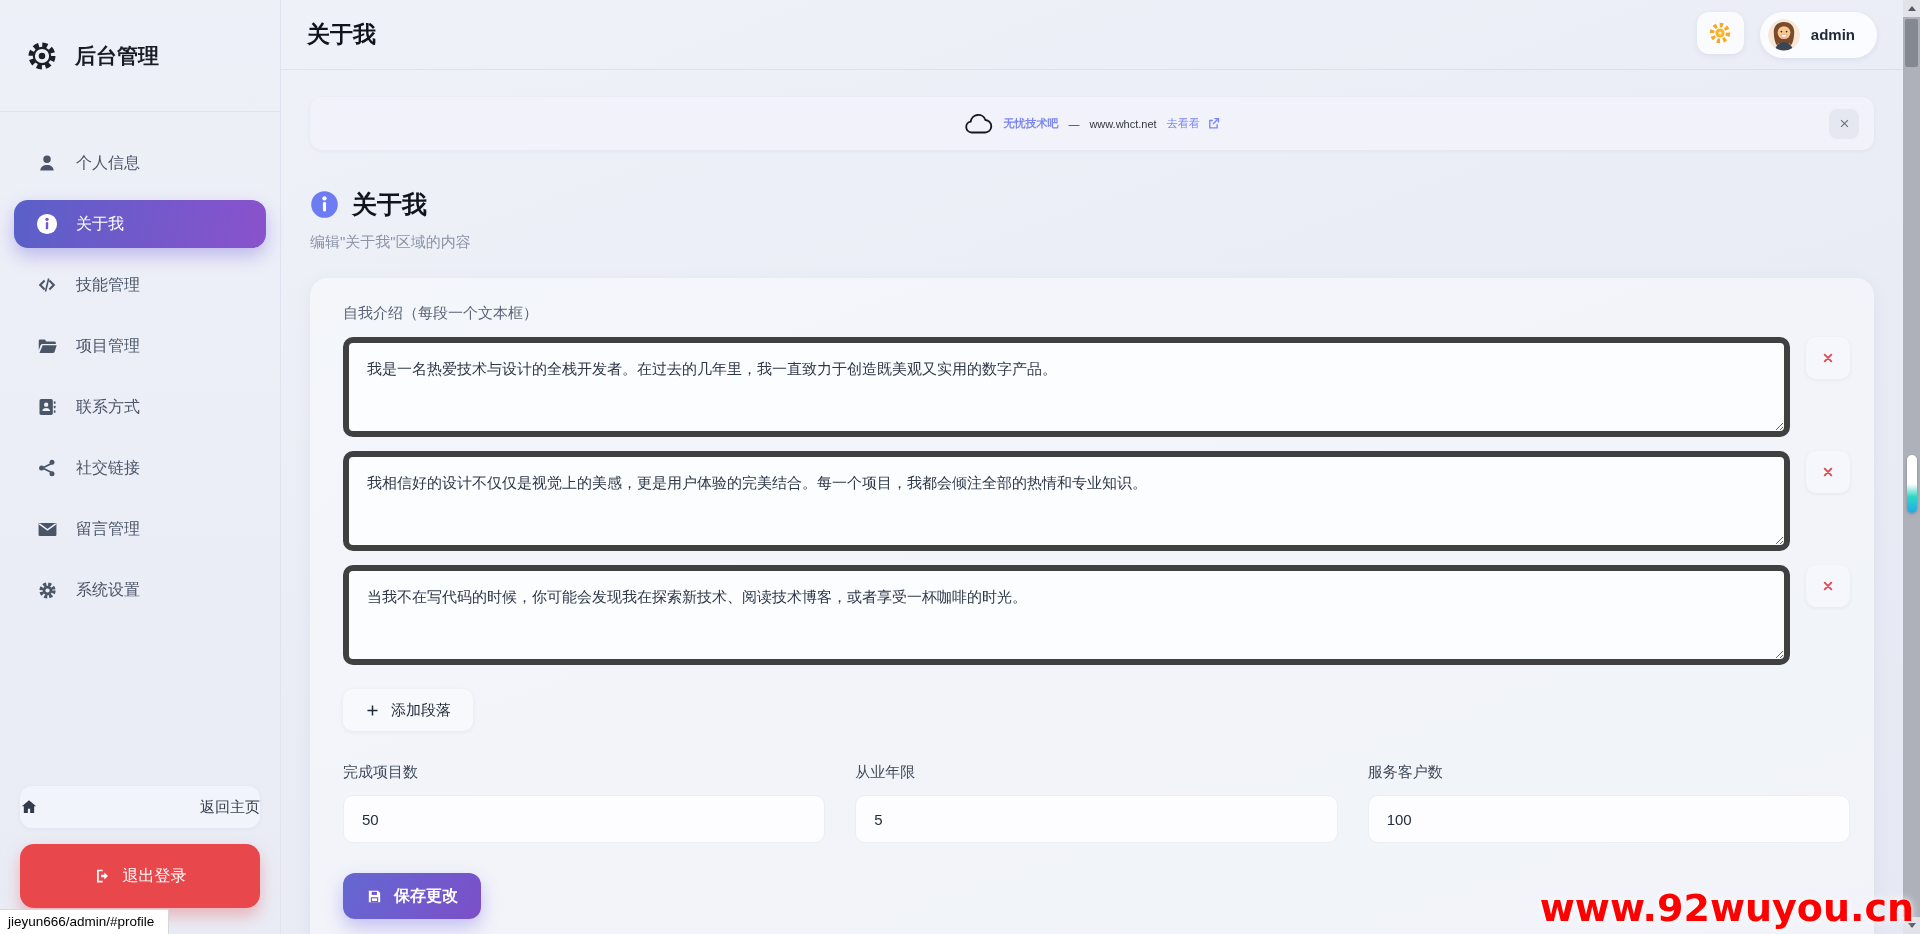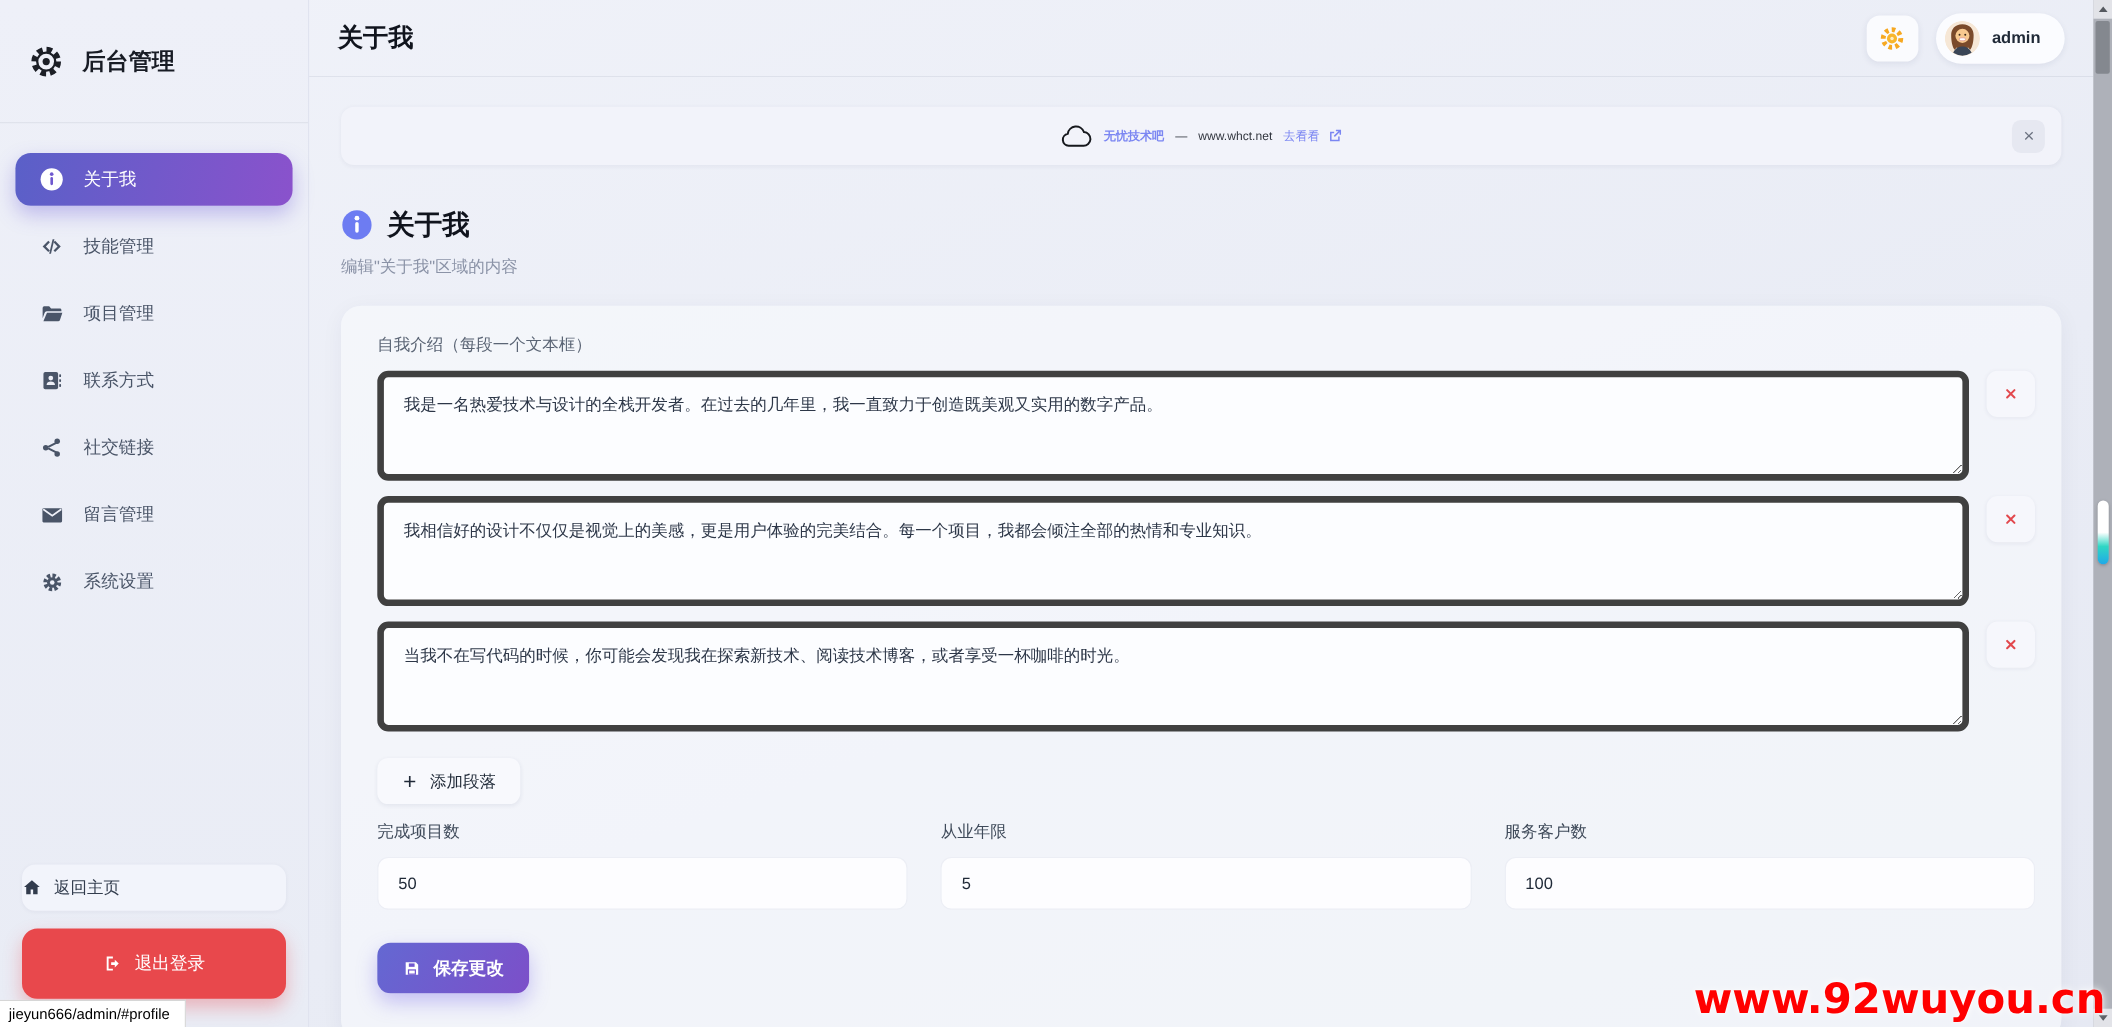--- a/index.html
+++ b/index.html
@@ -29,21 +29,21 @@
     border-radius:14px; color:#4a5568; font-size:16px; cursor:pointer;
   }
   .menu-item .mi-icon { width:24px; display:flex; justify-content:center; }
   .menu-item.active {
     background:linear-gradient(100deg,#5a60c8 0%,#8a52cc 100%);
     color:#ffffff; box-shadow:0 8px 18px rgba(104,86,214,0.35);
   }
   .sidebar-footer { margin-top:auto; padding:0 20px 26px; }
   .back-home {
     height:42px; border-radius:12px; background:#f2f4fb;
-    display:flex; align-items:center; justify-content:flex-start; gap:11px;
+    display:flex; align-items:center; justify-content:space-between; gap:11px;
     color:#323c4d; font-size:15px; cursor:pointer;
     box-shadow:0 1px 4px rgba(30,40,80,0.05);
   }
   .logout-btn {
     height:64px; margin-top:16px; border-radius:14px; background:#e8484c;
     display:flex; align-items:center; justify-content:center; gap:11px;
     color:#fff; font-size:16px; cursor:pointer;
     box-shadow:0 8px 16px rgba(232,72,76,0.35);
   }
   .status-tip {
@@ -52,21 +52,21 @@
     padding:4px 14px 5px 8px; font-size:13.5px; color:#000000;
   }
 
   
   .main { position:absolute; left:281px; top:0; right:17px; height:934px; }
   .topbar {
     height:70px; display:flex; align-items:center; padding:0 26px;
     border-bottom:1px solid rgba(40,50,90,0.08);
   }
   .topbar-title { font-size:23px; font-weight:bold; color:#10141d; }
-  .topbar-right { margin-left:auto; display:flex; align-items:center; gap:16px; }
+  .topbar-right { margin-left:auto; display:flex; align-items:flex-start; gap:16px; }
   .theme-btn {
     width:47px; height:42px; border-radius:12px; background:#fafbfe;
     display:flex; align-items:center; justify-content:center; cursor:pointer;
     box-shadow:0 2px 6px rgba(30,40,80,0.07);
   }
   .user-pill {
     height:46px; border-radius:23px; background:#fbfcff;
     display:flex; align-items:center; gap:11px; padding:0 22px 0 8px;
     box-shadow:0 2px 6px rgba(30,40,80,0.07); cursor:pointer;
   }
@@ -109,21 +109,21 @@
     width:44px; height:42px; border-radius:10px; background:#f6f7fc;
     display:flex; align-items:center; justify-content:center; cursor:pointer;
     box-shadow:0 1px 4px rgba(30,40,80,0.06);
   }
   .add-btn {
     margin-top:10px; height:42px; padding:0 22px; border:none; border-radius:10px;
     background:#f8f9fd; display:inline-flex; align-items:center; gap:11px;
     font-size:15px; color:#1f2937; font-family:inherit; cursor:pointer;
     box-shadow:0 1px 4px rgba(30,40,80,0.07);
   }
-  .stats-grid { display:grid; grid-template-columns:1fr 1fr 1fr; gap:30px; margin-top:16px; }
+  .stats-grid { display:grid; grid-template-columns:1fr 1fr 1fr; gap:30px; margin-top:32px; }
   .stat-label { font-size:15px; color:#3f4a5a; }
   .stat-input {
     margin-top:13px; width:100%; height:48px; background:#fdfdff;
     border:1px solid #eceef5; border-radius:10px; padding:0 18px;
     font-size:15px; color:#1f2937; font-family:Liberation Sans, sans-serif; outline:none;
   }
   .save-btn {
     margin-top:30px; height:46px; padding:0 23px; border:none; border-radius:12px;
     background:linear-gradient(120deg,#6468d2 0%,#7c4fc9 100%);
     display:inline-flex; align-items:center; gap:11px; cursor:pointer;
@@ -168,20 +168,28 @@
       <svg width="36" height="36" viewBox="0 0 44 44">
         <circle cx="22" cy="22" r="13" fill="none" stroke="#1c1f26" stroke-width="7" stroke-dasharray="6 4.2"></circle>
         <circle cx="22" cy="22" r="10" fill="#eef0f8" stroke="#1c1f26" stroke-width="2.6"></circle>
         <circle cx="22" cy="22" r="4" fill="#1c1f26"></circle>
       </svg>
     </span>
     <span class="logo-title">后台管理</span>
   </div>
 
   <div class="menu">
+    <div class="menu-item">
+      <span class="mi-icon">
+        <svg width="20" height="20" viewBox="0 0 24 24" fill="#4a5568">
+          <path d="M12 12a4.5 4.5 0 1 0 0-9 4.5 4.5 0 0 0 0 9zm-8 9c0-4.2 3.6-6.6 8-6.6s8 2.4 8 6.6z"></path>
+        </svg>
+      </span>
+      <span class="mi-label">个人信息</span>
+    </div>
 
     <div class="menu-item active">
       <span class="mi-icon">
         <svg width="22" height="22" viewBox="0 0 24 24">
           <circle cx="12" cy="12" r="11" fill="#ffffff"></circle>
           <circle cx="12" cy="6.9" r="1.8" fill="#6f58cf"></circle>
           <rect x="10.7" y="9.8" width="2.6" height="8" rx="1.3" fill="#6f58cf"></rect>
         </svg>
       </span>
       <span class="mi-label">关于我</span>

